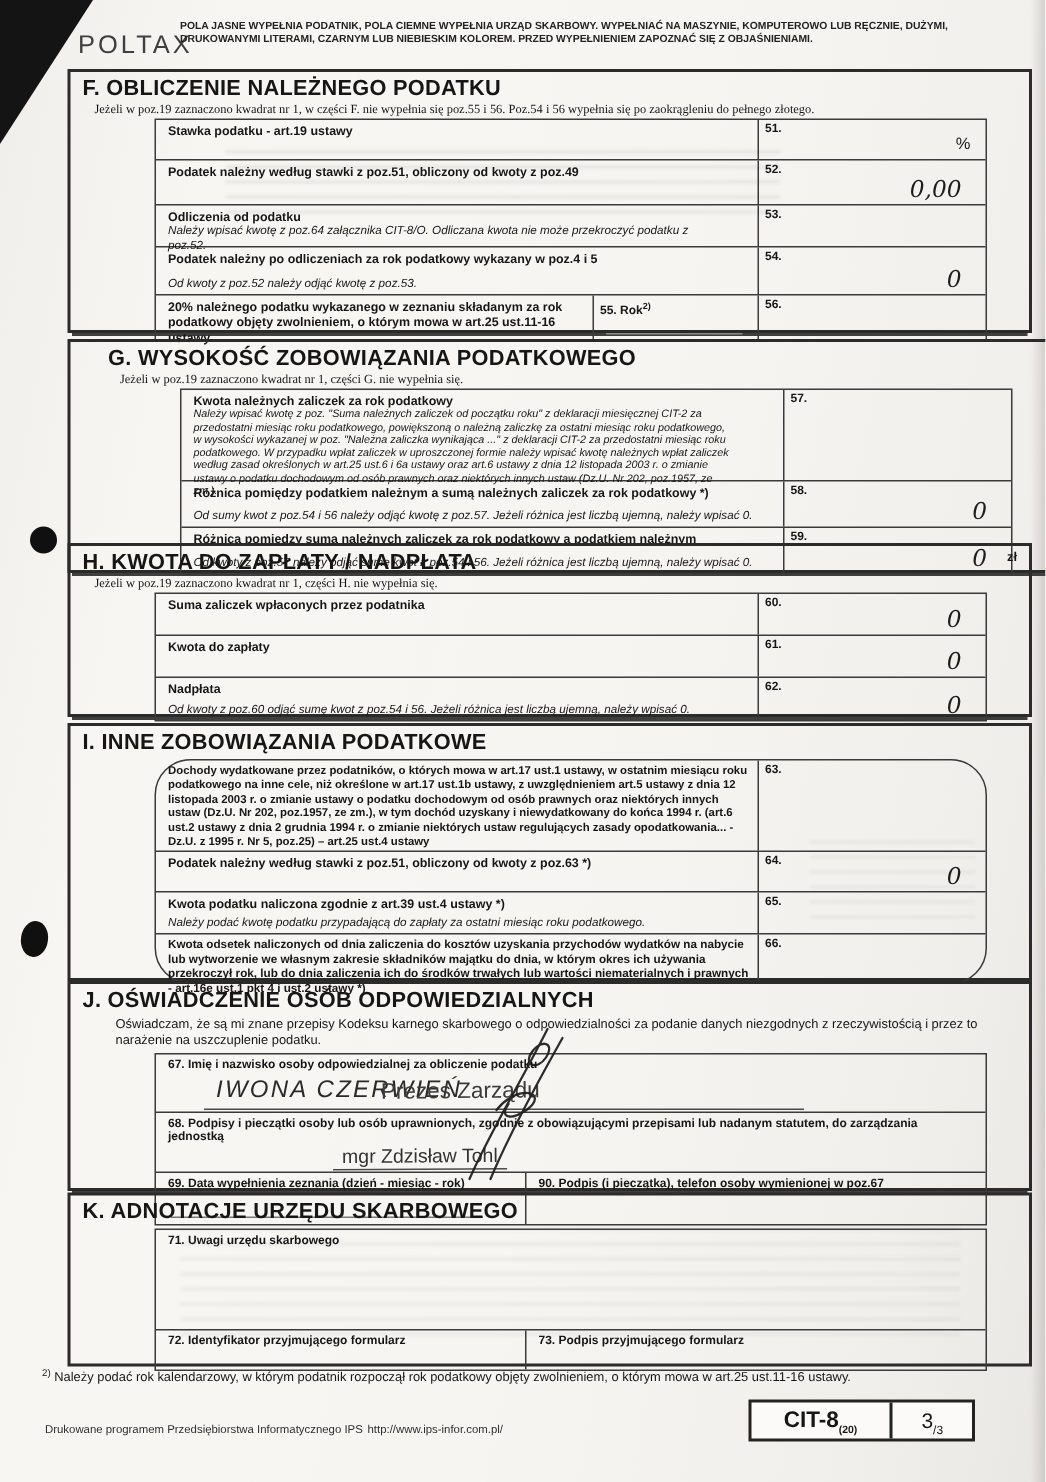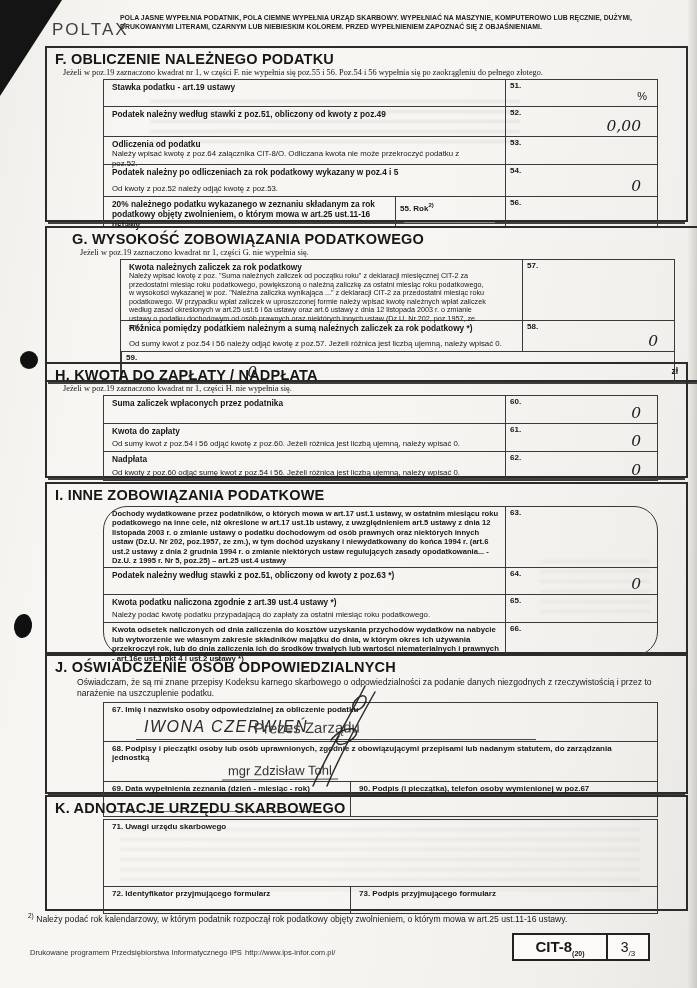--- a/index.html
+++ b/index.html
@@ -20,21 +20,21 @@
   
   .sec{position:absolute;left:45px;width:639px;border:2px solid #2b2b2b;background:transparent;
     box-shadow:0 5px 0 -3px #3f3f3f;}
   .sec-title{font-size:14.5px;font-weight:bold;padding:3px 0 0 8px;letter-spacing:.2px;}
   .sec-note{font-size:8.3px;padding:1px 0 2px 16px;font-family:Liberation Serif, serif;}
   .rows{margin-left:56px;width:555px;border:1px solid #3a3a3a;border-bottom:1px solid #3a3a3a;box-sizing:border-box;}
   .row{display:flex;border-top:1px solid #3a3a3a;box-sizing:border-box;}
   .row:first-child{border-top:none;}
   .lab{flex:1;padding:2px 6px 1px 8px;display:flex;flex-direction:column;}
   .bl{font-size:8.3px;font-weight:bold;line-height:1.25;}
-  .sub{font-size:7.8px;line-height:1.2;margin-top:auto;padding-bottom:2px;}
+  .sub{font-size:7.8px;line-height:1.2;margin-top:auto;padding-bottom:2px;font-style:italic;}
   .vc{width:152px;border-left:1px solid #3a3a3a;position:relative;box-sizing:border-box;}
   .num{position:absolute;left:4px;top:1px;font-size:8px;font-weight:bold;}
   .hw{position:absolute;right:16px;bottom:1px;font-family:"DejaVu Serif",serif;font-style:italic;font-size:15.5px;color:#1d1d1d;}
   .sfx{position:absolute;right:10px;bottom:4px;font-size:11px;}
   .tiny .sub{font-size:7.2px;line-height:1.18;}
   .allbold .bl{font-size:7.6px;}
   .c55{width:110px;border-left:1px solid #3a3a3a;position:relative;box-sizing:border-box;}
   .c55 .num{position:static;padding:1px 0 0 4px;display:inline-block;}
   .c55 sup{font-size:6px;}
   .uline{position:absolute;left:8px;right:10px;bottom:3px;border-bottom:1px solid #8a8a86;}
@@ -59,21 +59,21 @@
   .kc72{width:247px;border-right:1px solid #3a3a3a;box-sizing:border-box;}
   .kc73{flex:1;}
   
   .footnote{position:absolute;left:28px;top:912px;font-size:8.6px;width:650px;}
   .footnote sup{font-size:6.5px;}
   .foot-left{position:absolute;left:30px;top:948px;font-size:7.6px;color:#2e2e2e;}
   .foot-url{position:absolute;left:245px;top:948px;font-size:7.6px;color:#2e2e2e;}
   .codebox{position:absolute;right:47px;top:933px;display:flex;border:2px solid #222;background:#fbfaf8;}
   .code-main{width:92px;text-align:center;font-weight:bold;font-size:15px;padding:3px 0 2px;border-right:2px solid #222;}
   .code-main sub{font-size:7px;}
-  .code-page{width:40px;text-align:center;font-size:14px;padding:4px 0 0;}
+  .code-page{width:53px;text-align:center;font-size:14px;padding:4px 0 0;}
   .code-page sub{font-size:8px;}
 </style>
 </head>
 <body>
 
 <div class="scan">
 
   <div class="corner-wedge"></div>
   <div class="hole hole1"></div>
   <div class="hole hole2"></div>
@@ -159,20 +159,24 @@
         <div class="lab">
           <span class="bl">Różnica pomiędzy podatkiem należnym a sumą należnych zaliczek za rok podatkowy *)</span>
           <span class="sub">Od sumy kwot z poz.54 i 56 należy odjąć kwotę z poz.57. Jeżeli różnica jest liczbą ujemną, należy wpisać 0.</span>
         </div>
         <div class="vc">
           <span class="num">58.</span>
           <span class="hw">0</span>
         </div>
       </div>
       <div class="row" style="height:31px;">
+        <div class="lab">
+          <span class="bl">Różnica pomiędzy sumą należnych zaliczek za rok podatkowy a podatkiem należnym</span>
+          <span class="sub">Od kwoty z poz.57 należy odjąć sumę kwot z poz.54 i 56. Jeżeli różnica jest liczbą ujemną, należy wpisać 0.</span>
+        </div>
         <div class="vc">
           <span class="num">59.</span>
           <span class="hw">0</span>
         </div>
       </div>
     </div>
   </div>
 
   <div class="sec" style="top:362px;height:112px;">
     <span class="unit">zł</span>
@@ -184,21 +188,20 @@
             <span class="bl">Suma zaliczek wpłaconych przez podatnika</span>
           </div>
         <div class="vc">
           <span class="num">60.</span>
           <span class="hw">0</span>
         </div>
       </div>
       <div class="row" style="height:28px;">
         <div class="lab">
           <span class="bl">Kwota do zapłaty</span>
-          <span class="sub">Od sumy kwot z poz.54 i 56 odjąć kwotę z poz.60. Jeżeli różnica jest liczbą ujemną, należy wpisać 0.</span>
         </div>
         <div class="vc">
           <span class="num">61.</span>
           <span class="hw">0</span>
         </div>
       </div>
       <div class="row" style="height:29px;">
         <div class="lab">
           <span class="bl">Nadpłata</span>
           <span class="sub">Od kwoty z poz.60 odjąć sumę kwot z poz.54 i 56. Jeżeli różnica jest liczbą ujemną, należy wpisać 0.</span>

